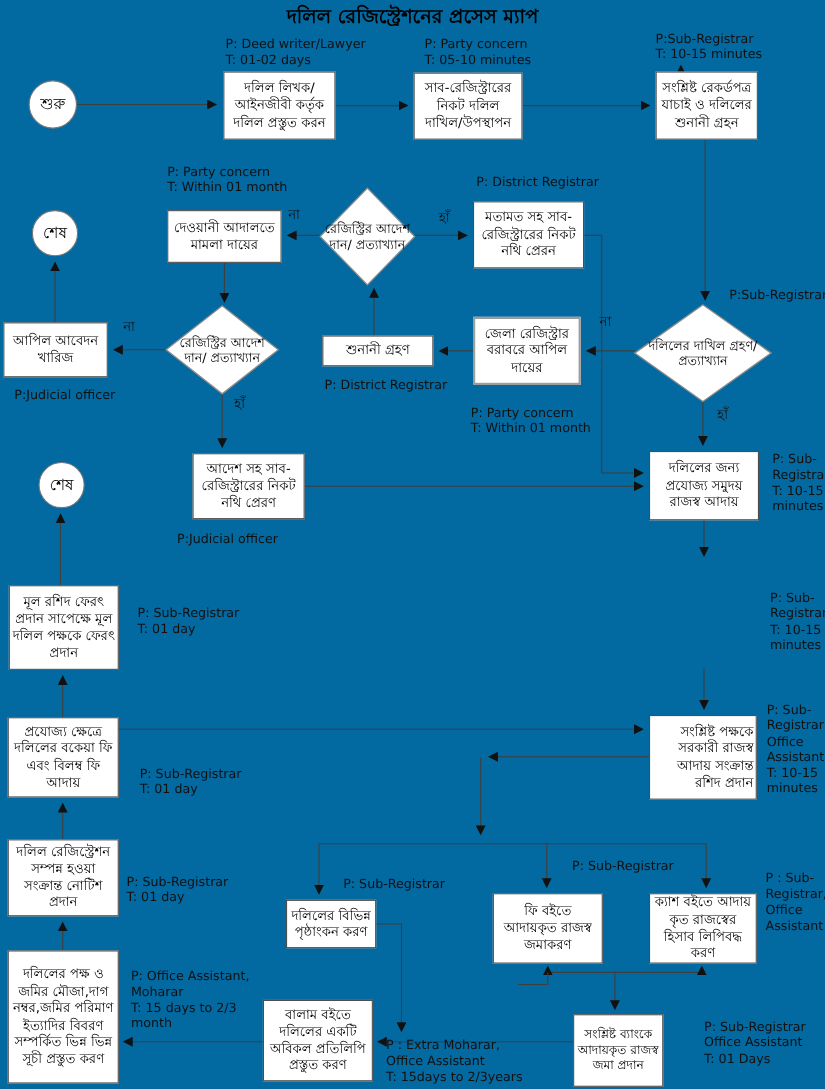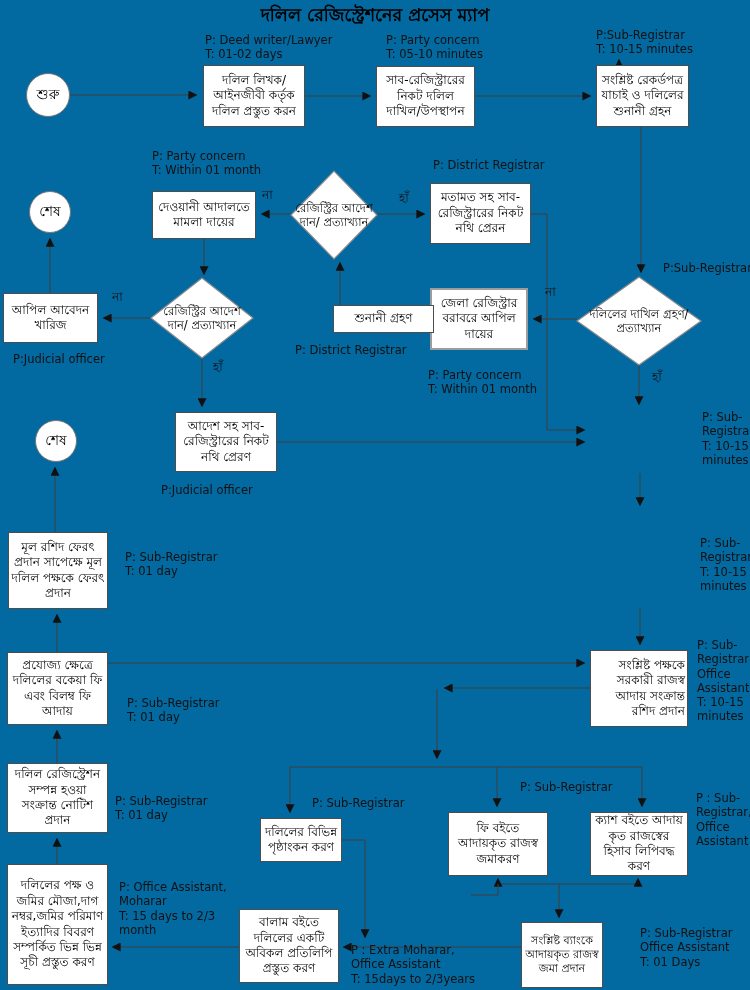--- a/index.html
+++ b/index.html
@@ -81,25 +81,26 @@
   <div class="title">দলিল রেজিস্ট্রেশনের প্রসেস ম্যাপ</div>
 
   <div class="circle" style="left:26px;top:73px;width:44px;height:44px;">শুরু</div>
   <div class="circle" style="left:29px;top:191px;width:42px;height:42px;">শেষ</div>
   <div class="circle" style="left:35px;top:420px;width:42px;height:42px;">শেষ</div>
 
   <div class="box" style="left:203px;top:65px;width:102px;height:62px;">দলিল লিখক/ আইনজীবী কর্তৃক দলিল প্রস্তুত করন</div>
   <div class="box" style="left:376px;top:66px;width:99px;height:61px;">সাব-রেজিস্ট্রারের নিকট দলিল দাখিল/উপস্থাপন</div>
   <div class="box" style="left:596px;top:65px;width:93px;height:62px;">সংশ্লিষ্ট রেকর্ডপত্র যাচাই ও দলিলের শুনানী গ্রহন</div>
   <div class="box thick" style="left:430px;top:288px;width:98px;height:62px;">জেলা রেজিস্ট্রার বরাবরে আপিল দায়ের</div>
-  <div class="box" style="left:293px;top:305px;width:101px;height:28px;margin-left:40px;">শুনানী গ্রহণ</div>
+  <div class="box" style="left:293px;top:305px;width:101px;height:28px;">শুনানী গ্রহণ</div>
   <div class="box" style="left:430px;top:183px;width:101px;height:61px;">মতামত সহ সাব-রেজিস্ট্রারের নিকট নথি প্রেরন</div>
   <div class="box" style="left:152px;top:191px;width:104px;height:48px;">দেওয়ানী আদালতে মামলা দায়ের</div>
   <div class="box" style="left:3px;top:293px;width:95px;height:50px;">আপিল আবেদন খারিজ</div>
   <div class="box" style="left:152px;top:412px;width:102px;height:60px;margin-left:23px;">আদেশ সহ সাব-রেজিস্ট্রারের নিকট নথি প্রেরণ</div>
+  <div class="box" style="left:590px;top:410px;width:100px;height:63px;">দলিলের জন্য প্রযোজ্য সমুদয় রাজস্ব আদায়</div>
   <div class="box" style="left:590px;top:650px;width:98px;height:77px;text-align:right;">সংশ্লিষ্ট পক্ষকে সরকারী রাজস্ব আদায় সংক্রান্ত রশিদ প্রদান</div>
   <div class="box" style="left:8px;top:532px;width:100px;height:77px;">মূল রশিদ ফেরৎ প্রদান সাপেক্ষে মূল দলিল পক্ষকে ফেরৎ প্রদান</div>
   <div class="box" style="left:7px;top:652px;width:101px;height:73px;">প্রযোজ্য ক্ষেত্রে দলিলের বকেয়া ফি এবং বিলম্ব ফি আদায়</div>
   <div class="box" style="left:7px;top:763px;width:101px;height:70px;">দলিল রেজিস্ট্রেশন সম্পন্ন হওয়া সংক্রান্ত নোটিশ প্রদান</div>
   <div class="box" style="left:7px;top:864px;width:101px;height:121px;">দলিলের পক্ষ ও জমির মৌজা,দাগ নম্বর,জমির পরিমাণ ইত্যাদির বিবরণ সম্পর্কিত ভিন্ন ভিন্ন সূচী প্রস্তুত করণ</div>
   <div class="box" style="left:260px;top:818px;width:82px;height:44px;">দলিলের বিভিন্ন পৃষ্ঠাংকন করণ</div>
   <div class="box" style="left:448px;top:812px;width:100px;height:64px;">ফি বইতে আদায়কৃত রাজস্ব জমাকরণ</div>
   <div class="box" style="left:590px;top:812px;width:98px;height:64px;">ক্যাশ বইতে আদায় কৃত রাজস্বের হিসাব লিপিবদ্ধ করণ</div>
   <div class="box" style="left:521px;top:922px;width:82px;height:66px;font-size:11px;">সংশ্লিষ্ট ব্যাংকে আদায়কৃত রাজস্ব জমা প্রদান</div>
   <div class="box" style="left:239px;top:909px;width:100px;height:74px;">বালাম বইতে দলিলের একটি অবিকল প্রতিলিপি প্রস্তুত করণ</div>

